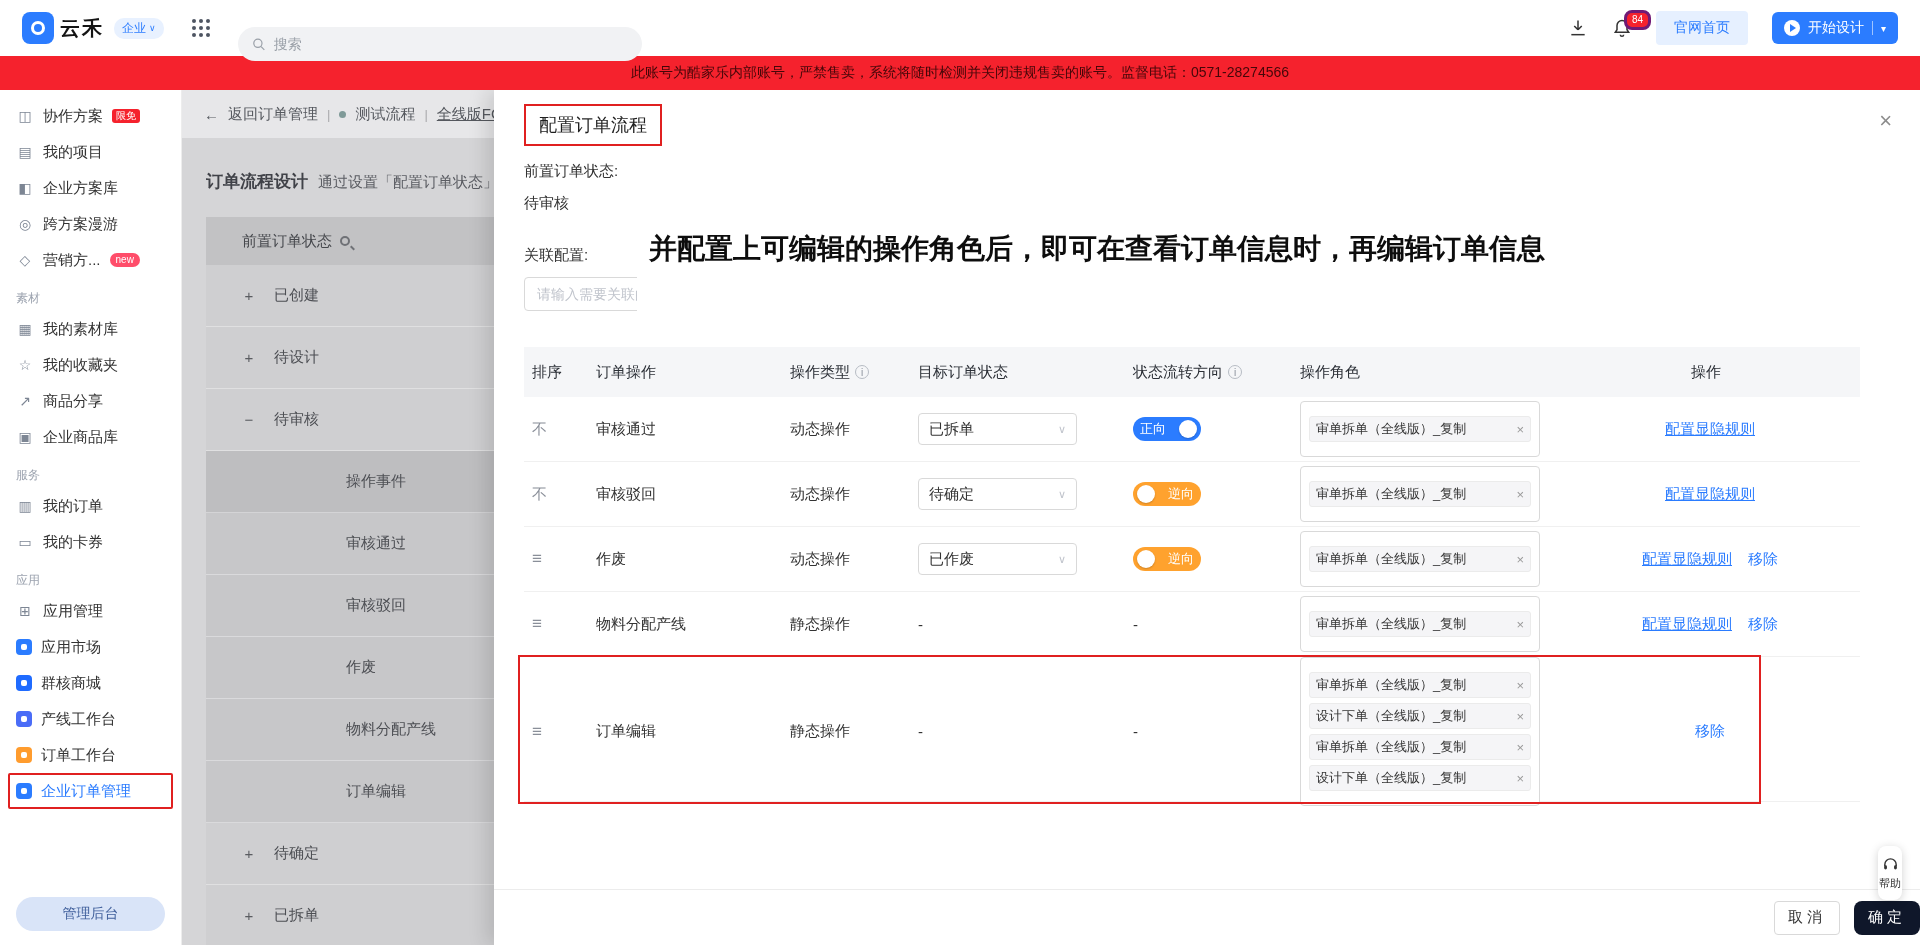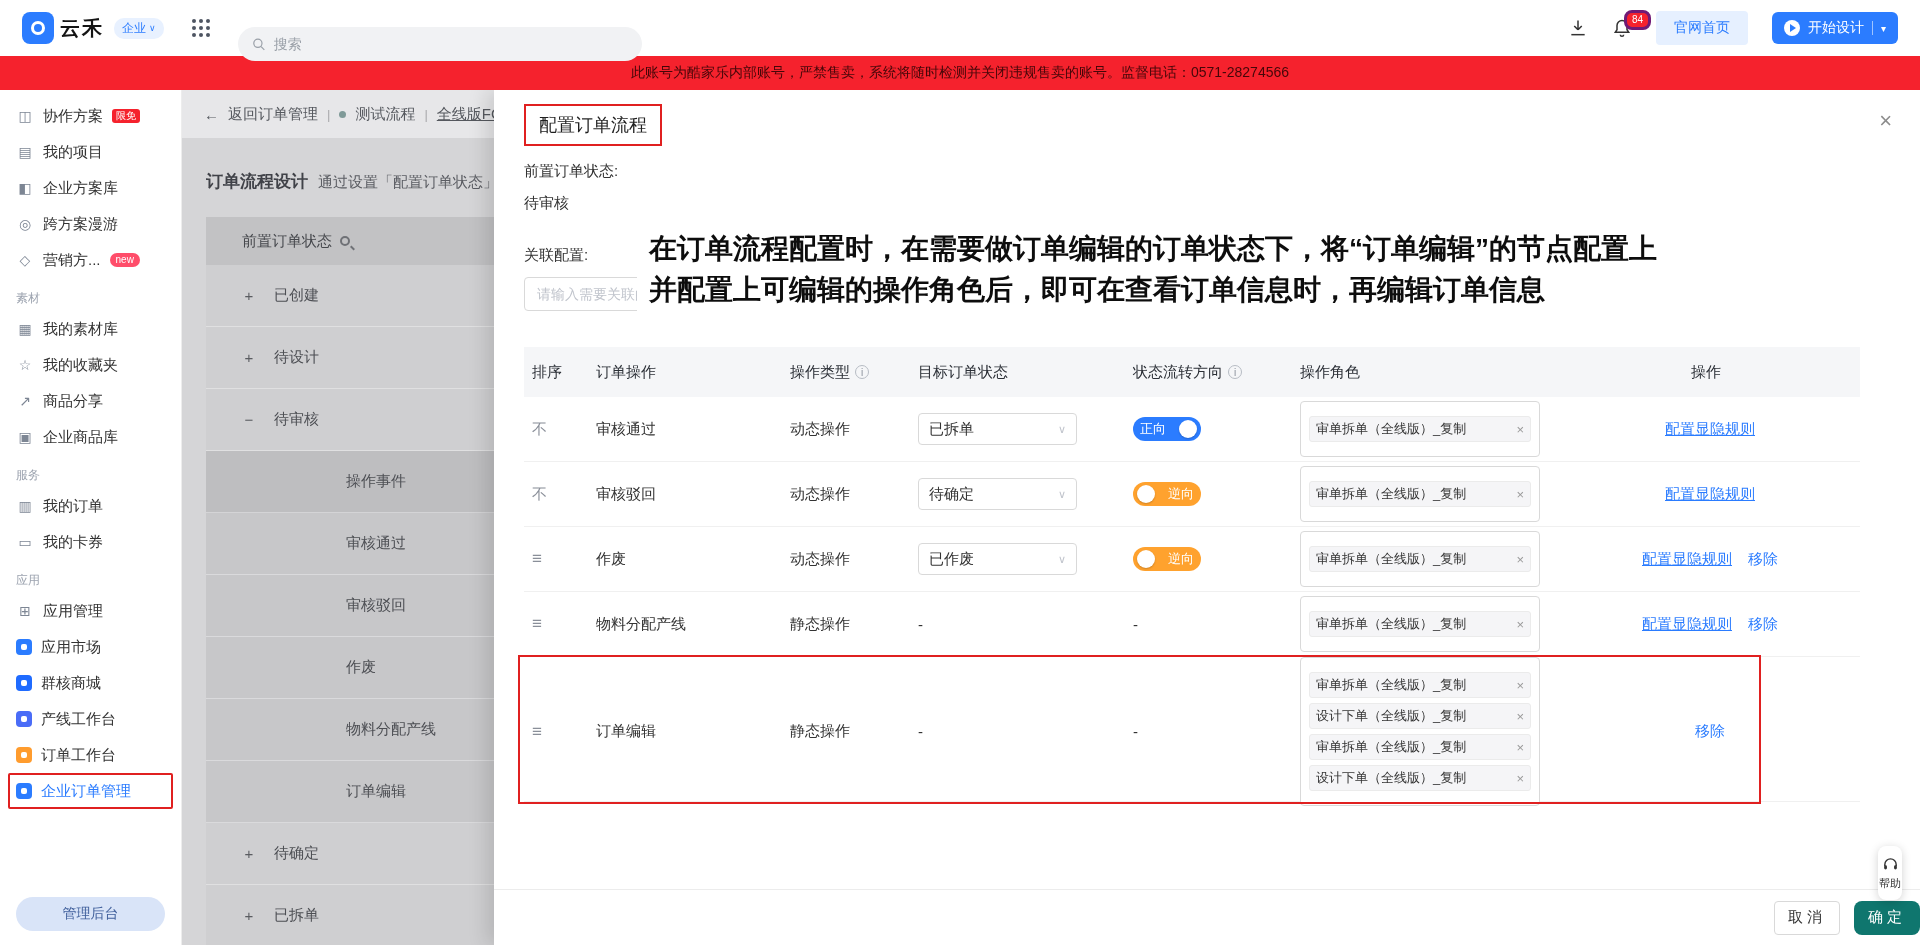--- a/index.html
+++ b/index.html
@@ -100,21 +100,21 @@
   .rtag { display:flex; align-items:center; justify-content:space-between; background:#f5f5f7; border:1px solid #ebebeb; border-radius:3px; padding:3px 6px; font-size:13px; color:#333; white-space:nowrap; }
   .rtag .x { color:#999; margin-left:6px; cursor:pointer; }
   .c-actions { display:flex; justify-content:center; gap:16px; }
   .lnk { color:#2b7cff; font-size:15px; cursor:pointer; text-decoration:none; white-space:nowrap; }
   .lnk.u { text-decoration:underline; }
   .anno-rowbox { position:absolute; left:-6px; top:-2px; width:1243px; height:149px; border:2px solid #e02020; pointer-events:none; z-index:5; }
 
   
   .dw-footer { position:absolute; left:0; right:0; bottom:0; height:56px; border-top:1px solid #ececec; display:flex; align-items:center; justify-content:flex-end; gap:14px; background:#fff; }
   .btn-cancel { min-width:66px; height:34px; border:1px solid #d9d9d9; border-radius:4px; background:#fff; color:#333; font-size:15px; cursor:pointer; letter-spacing:4px; padding:0 10px; }
-  .btn-ok { min-width:66px; height:34px; border:none; border-radius:8px; background:#0f766e; color:#fff; font-size:15px; cursor:pointer; letter-spacing:4px; padding:0 10px; }
+  .btn-ok { min-width:66px; height:34px; border:none; border-radius:8px; background:#0f172a; color:#fff; font-size:15px; cursor:pointer; letter-spacing:4px; padding:0 10px; }
 
   
   .anno-text { position:absolute; left:637px; top:224px; width:1163px; min-height:88px; background:#fff; z-index:30; padding:4px 12px; }
   .anno-text p { font-size:28px; font-weight:bold; color:#0d0d0d; line-height:41px; white-space:nowrap; }
   .help-float { position:absolute; right:18px; top:846px; width:24px; height:54px; background:#fff; border-radius:8px; box-shadow:0 2px 10px rgba(0,0,0,.18); display:flex; flex-direction:column; align-items:center; justify-content:center; gap:3px; font-size:11px; color:#333; z-index:40; cursor:pointer; }
 </style>
 </head>
 <body>
 
 <div class="screen">
@@ -500,21 +500,20 @@
       </div>
 
       <div class="dw-footer">
         <button class="btn-cancel">取消</button>
         <button class="btn-ok">确定</button>
       </div>
     </section>
   </div>
 
   <div class="anno-text">
-    <p>在订单流程配置时，在需要做订单编辑的订单状态下，将“订单编辑”的节点配置上</p>
     <p>并配置上可编辑的操作角色后，即可在查看订单信息时，再编辑订单信息</p>
   </div>
 
   <div class="help-float">
     <svg width="17" height="17" viewBox="0 0 24 24">
         <path d="M4 14v-2a8 8 0 0116 0v2" fill="none" stroke="#333" stroke-width="2"></path>
         <rect x="3" y="13" width="4" height="6" rx="2" fill="#333"></rect>
         <rect x="17" y="13" width="4" height="6" rx="2" fill="#333"></rect>
       </svg>
     <span>帮助</span>

